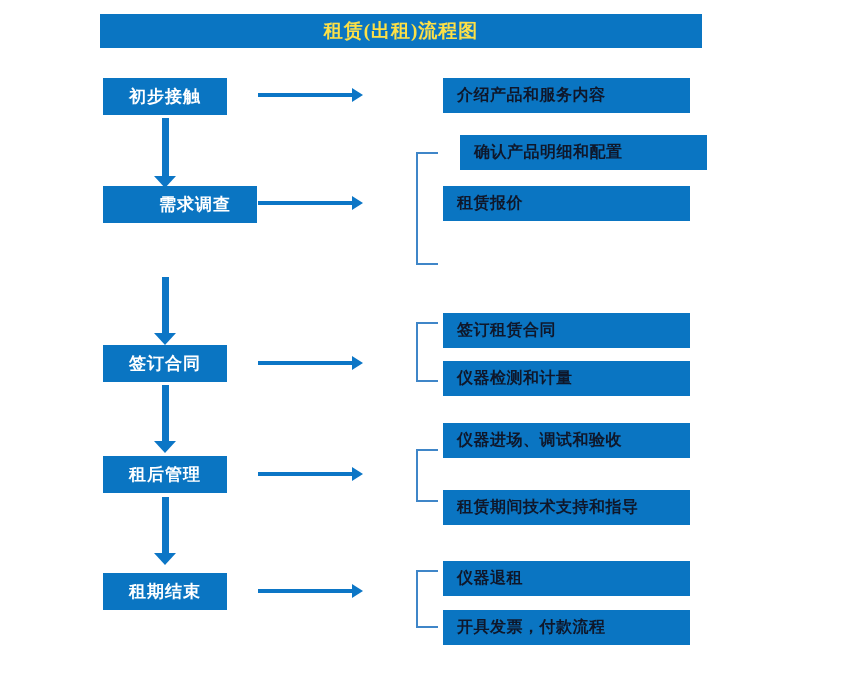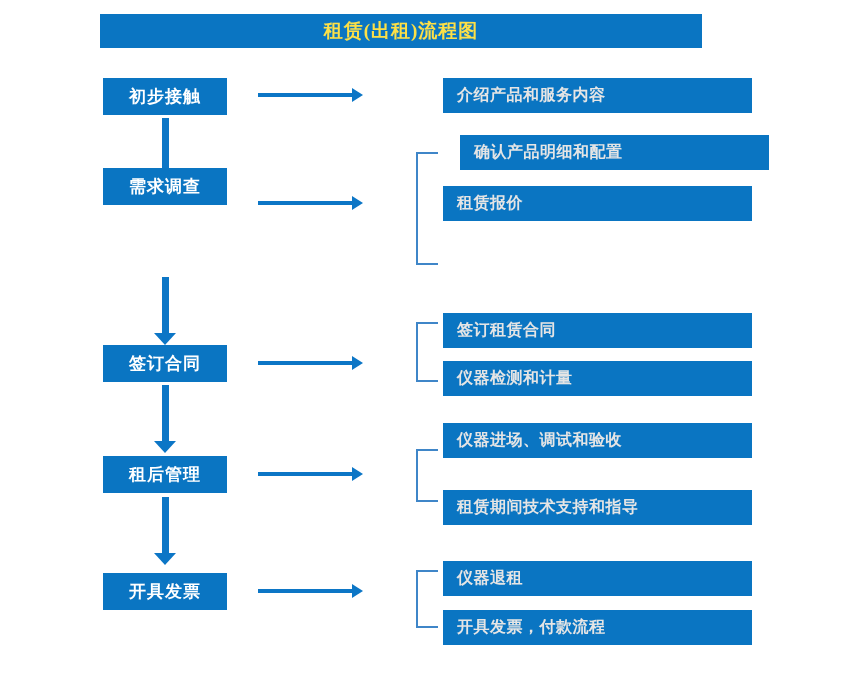--- a/index.html
+++ b/index.html
@@ -51,24 +51,24 @@
     font-size: 17px;
     font-weight: bold;
     letter-spacing: 1px;
     font-family: "Liberation Serif", "DejaVu Serif", serif;
   }
 
   
   .detail-box {
     position: absolute;
     left: 443px;
-    width: 309px;
+    width: 247px;
     height: 35px;
     background: #0A75C2;
-    color: #e5e5e5;
+    color: #0f172a;
     display: flex;
     align-items: center;
     padding-left: 14px;
     box-sizing: border-box;
     font-size: 16px;
     font-weight: bold;
     letter-spacing: 0.5px;
     font-family: "Liberation Serif", "DejaVu Serif", serif;
   }
 
@@ -140,21 +140,21 @@
     <div class="head" style="left:94px;"></div>
   </div>
 
   <div class="detail-box" style="top:78px;">介绍产品和服务内容</div>
 
   <div class="v-arrow" style="left:154px; top:118px; height:70px;">
     <div class="shaft" style="height:58px;"></div>
     <div class="head" style="top:58px;"></div>
   </div>
 
-  <div class="stage-box" style="top:168px;">需求调查</div>
+  <div class="stage-box" style="top:186px;padding-left:30px;">需求调查</div>
 
   <div class="h-arrow" style="left:258px; top:196px; width:105px;">
     <div class="shaft" style="width:94px;"></div>
     <div class="head" style="left:94px;"></div>
   </div>
 
   <div class="group-bracket" style="left:416px; top:152px; height:113px;"></div>
 
   <div class="detail-box" style="top:135px;margin-left:17px;">确认产品明细和配置</div>
 
@@ -195,21 +195,21 @@
 
   <div class="detail-box" style="top:423px;">仪器进场、调试和验收</div>
 
   <div class="detail-box" style="top:490px;">租赁期间技术支持和指导</div>
 
   <div class="v-arrow" style="left:154px; top:497px; height:68px;">
     <div class="shaft" style="height:56px;"></div>
     <div class="head" style="top:56px;"></div>
   </div>
 
-  <div class="stage-box" style="top:573px;">开具发票</div>
+  <div class="stage-box" style="top:573px;">租期结束</div>
 
   <div class="h-arrow" style="left:258px; top:584px; width:105px;">
     <div class="shaft" style="width:94px;"></div>
     <div class="head" style="left:94px;"></div>
   </div>
 
   <div class="group-bracket" style="left:416px; top:570px; height:58px;"></div>
 
   <div class="detail-box" style="top:561px;">仪器退租</div>
 

